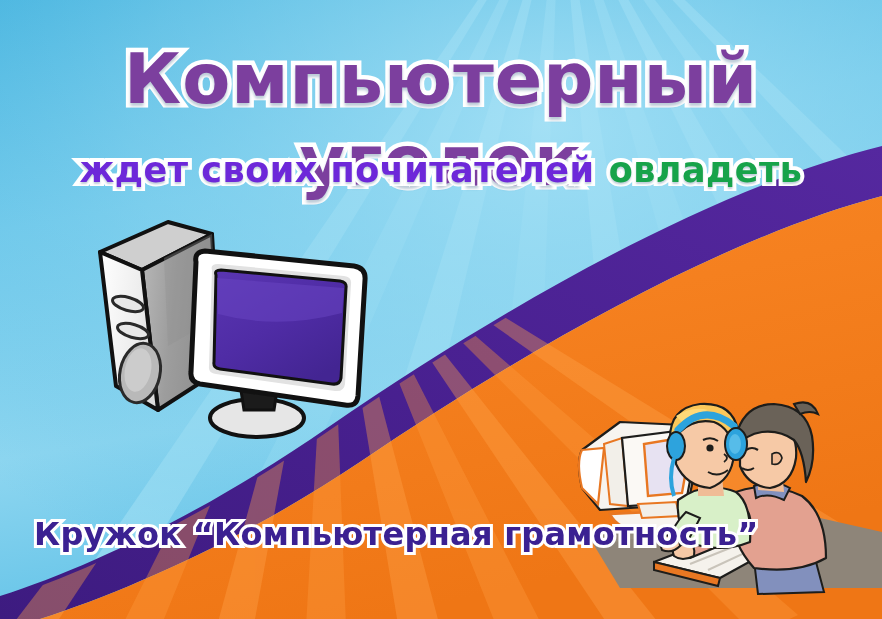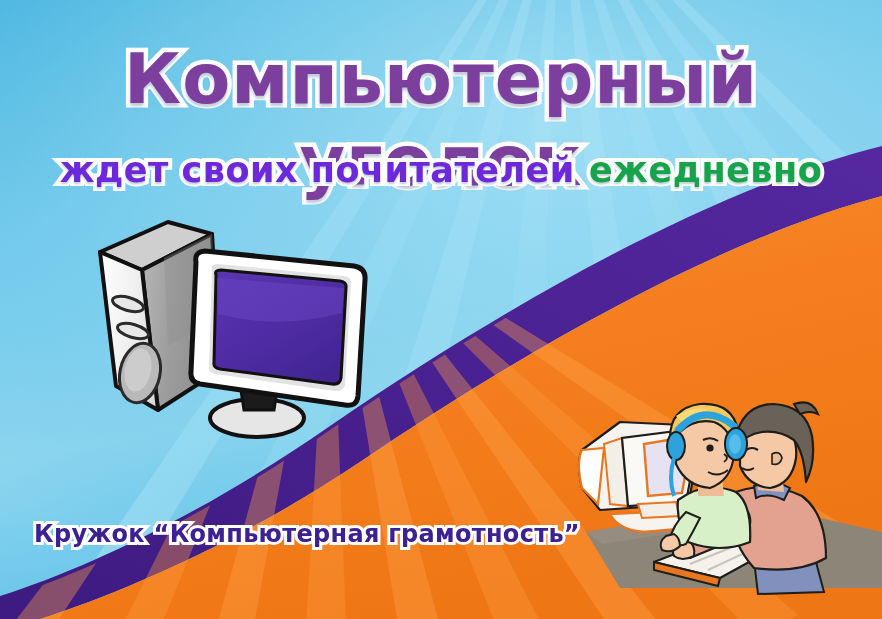--- a/index.html
+++ b/index.html
@@ -76,21 +76,21 @@
   .bottom-block {
     position: absolute;
     left: 34px;
     top: 518px;
     z-index: 40;
   }
   .bottom-line {
     display: block;
     font-family: "DejaVu Sans", sans-serif;
     font-weight: bold;
-    font-size: 24px;
+    font-size: 32px;
     line-height: 33px;
     letter-spacing: 0.3px;
     color: #3b2192;
     -webkit-text-stroke: 6px #ffffff;
     paint-order: stroke fill;
     white-space: nowrap;
   }
 
   
   .art {
@@ -342,20 +342,20 @@
         <path d="M116,66 Q110,86 116,104" stroke="#2da3dd" stroke-width="4" fill="none"></path>
       </g>
     </g>
   </svg>
 
   <div class="title-row">
     <span class="title-text">Компьютерный уголок</span>
   </div>
 
   <div class="sub-row">
-    <span class="sub-red">ждет своих почитателей</span><span class="sub-green">ежедневно</span>
+    <span class="sub-red">ждет своих почитателей</span><span class="sub-green">овладеть</span>
   </div>
 
   <div class="bottom-block">
     <span class="bottom-line">Кружок “Компьютерная грамотность”</span>
   </div>
 
 </div>
 
 </body></html>

